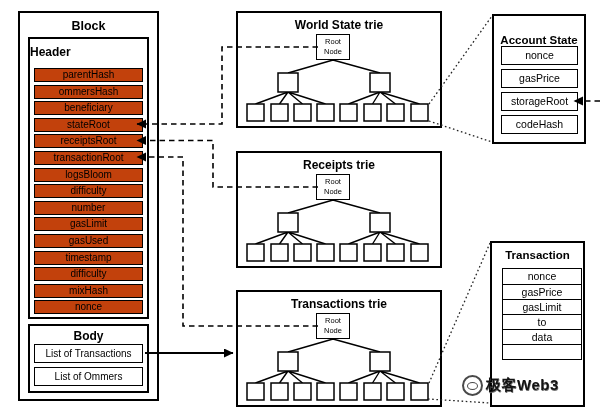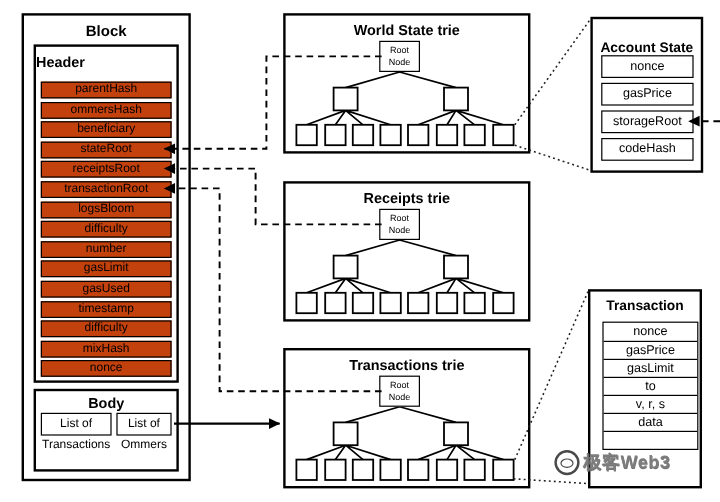--- a/index.html
+++ b/index.html
@@ -24,21 +24,21 @@
   .block-title { text-align: center; font-weight: bold; font-size: 12.5px; padding-top: 6px; }
   .header-box { position: absolute; border: 2px solid #000; left: 8px; top: 24px; width: 121px; height: 282px; }
   .header-title { text-align: left; font-weight: bold; font-size: 12px; padding-top: 6px; }
   .header-rows { position: absolute; left: 4px; top: 29px; width: 109px;
                  display: flex; flex-direction: column; gap: 2.6px; }
   .hrow { height: 14px; border: 1px solid #000; background: #c2410c;
           font-size: 10px; line-height: 12px; text-align: center; }
   .body-box { position: absolute; border: 2px solid #000; left: 8px; top: 311px; width: 121px; height: 69px; }
   .body-title { text-align: center; font-weight: bold; font-size: 12px; padding-top: 3px; }
   .body-rows { position: absolute; left: 4px; top: 18px; width: 109px;
-               display: flex; flex-direction: row; gap: 4px; }
+               display: flex; flex-direction: column; gap: 4px; }
   .brow { height: 19px; border: 1px solid #000; background: #fff;
           font-size: 10px; line-height: 17px; text-align: center; }
 
   
   .trie-box { left: 236px; width: 206px; height: 117px; z-index: 2; }
   .trie-world { top: 11px; }
   .trie-receipts { top: 151px; }
   .trie-transactions { top: 290px; }
   .trie-title { text-align: center; font-weight: bold; font-size: 12px; padding-top: 5px; }
   .root-node { position: absolute; left: 316px; width: 34px; height: 26px;
@@ -64,21 +64,21 @@
            font-size: 10.5px; line-height: 14px; text-align: center; }
   .txrow:first-child { border-top: none; }
 
   
   .watermark { position: absolute; left: 462px; top: 375px; z-index: 4;
                display: flex; align-items: center; gap: 3px; opacity: 0.92; }
   .wm-logo { position: relative; width: 21px; height: 21px; border: 2.5px solid #3a3a3a;
              border-radius: 50%; background: transparent; }
   .wm-logo::after { content: ""; position: absolute; left: 3px; top: 5px;
                     width: 9px; height: 6px; border: 1.6px solid #3a3a3a; border-radius: 50%; }
-  .wm-text { font-weight: bold; font-size: 15px; color: #737373; letter-spacing: 0.5px;
+  .wm-text { font-weight: bold; font-size: 15px; color: #000000; letter-spacing: 0.5px;
              text-shadow: 0.5px 0.5px 0 #6a6a6a; }
 </style>
 </head>
 <body>
 
 <div class="canvas">
 
   <svg class="layer layer-under" viewBox="0 0 600 418" xmlns="http://www.w3.org/2000/svg" xmlns:xlink="http://www.w3.org/1999/xlink">
     <defs>
       <g id="tree" stroke="#000" fill="#fff">
@@ -163,21 +163,20 @@
     </div>
   </div>
 
   <div class="box tx-box">
     <div class="tx-title">Transaction</div>
     <div class="tx-rows">
       <div class="txrow">nonce</div>
       <div class="txrow">gasPrice</div>
       <div class="txrow">gasLimit</div>
       <div class="txrow">to</div>
-      <div class="txrow">v, r, s</div>
       <div class="txrow">data</div>
       <div class="txrow"></div>
     </div>
   </div>
 
   <svg class="layer layer-over" viewBox="0 0 600 418" xmlns="http://www.w3.org/2000/svg">
     <defs>
       <marker id="arrow" markerUnits="userSpaceOnUse" markerWidth="11" markerHeight="10" refX="9" refY="4.5" orient="auto">
         <path d="M0 0 L9.5 4.5 L0 9 Z" fill="#000"></path>
       </marker>

